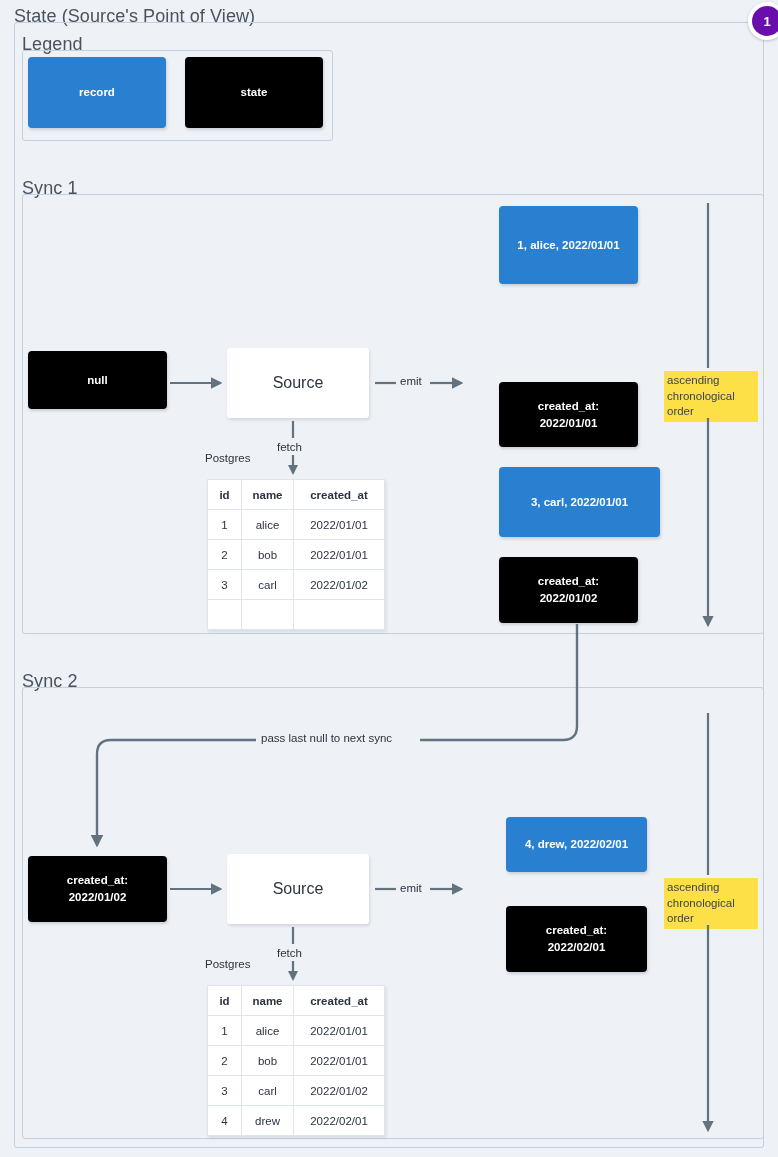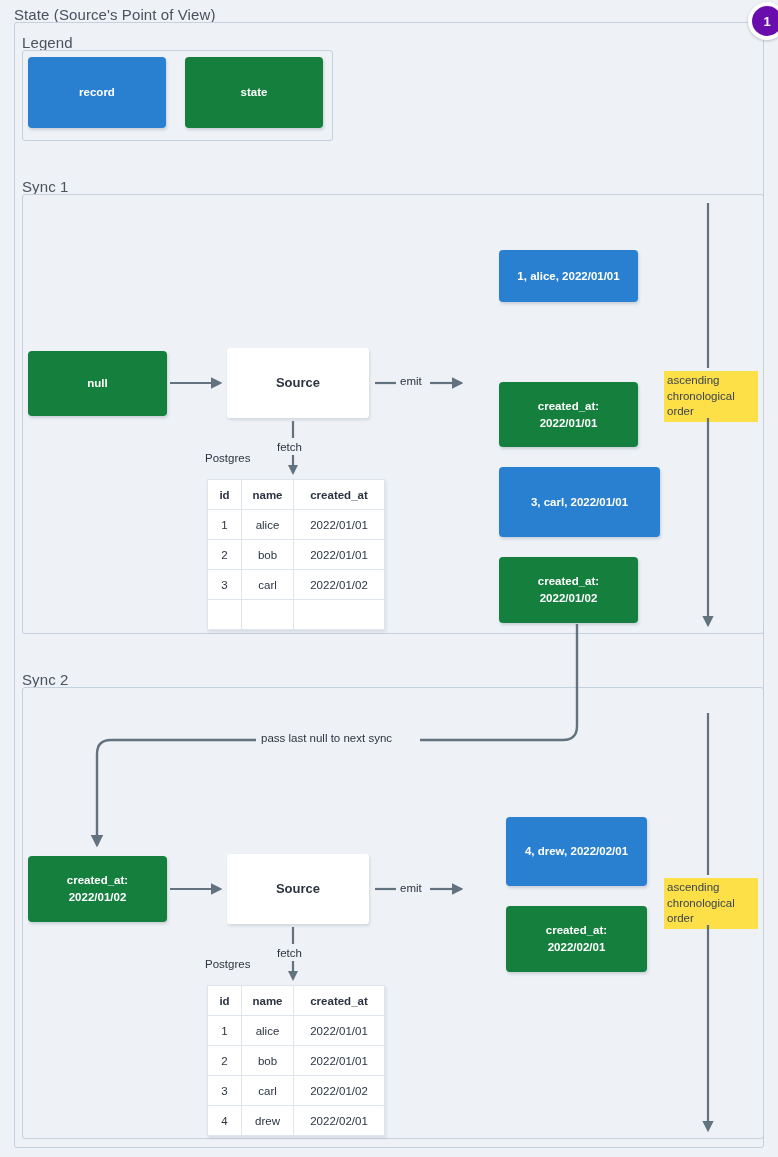--- a/index.html
+++ b/index.html
@@ -16,21 +16,21 @@
     position: relative;
     width: 778px;
     height: 1157px;
     background: #eef1f5;
     overflow: hidden;
   }
 
   
   .group-label {
     position: absolute;
-    font-size: 15px;
+    font-size: 18px;
     color: #49525e;
     letter-spacing: 0.1px;
     white-space: nowrap;
   }
   .frame {
     position: absolute;
     border: 1px solid #c4d0dd;
     border-radius: 3px;
     background: transparent;
     box-sizing: border-box;
@@ -46,26 +46,26 @@
     justify-content: center;
     text-align: center;
     font-size: 11.5px;
     font-weight: bold;
     line-height: 1.45;
     color: #ffffff;
     box-shadow: 1px 2px 3px rgba(70,90,120,0.22);
     white-space: pre-line;
   }
   .node.record { background: #2980d0; }
-  .node.state  { background: #15803d; }
+  .node.state  { background: #000000; }
   .node.plain  {
     background: #ffffff;
     color: #2b3440;
-    font-weight: bold;
-    font-size: 13px;
+    font-weight: normal;
+    font-size: 16px;
     border-radius: 3px;
     box-shadow: 1px 2px 3px rgba(70,90,120,0.16);
   }
 
   
   .pg-table {
     position: absolute;
     border-collapse: collapse;
     background: #ffffff;
     font-size: 11.5px;
@@ -147,21 +147,21 @@
 
   <div class="group-label" style="left:22px; top:34px;">Legend</div>
   <div class="frame" style="left:22px; top:50px; width:311px; height:91px;"></div>
 
   <div class="node record" style="left:28px; top:57px; width:138px; height:71px;">record</div>
   <div class="node state" style="left:185px; top:57px; width:138px; height:71px;">state</div>
 
   <div class="group-label" style="left:22px; top:178px;">Sync 1</div>
   <div class="frame" style="left:22px; top:194px; width:742px; height:440px;"></div>
 
-  <div class="node state" style="left:28px; top:351px; width:139px; height:65px;">null</div>
+  <div class="node state" style="left:28px; top:351px; width:139px; height:58px;">null</div>
 
   <div class="node plain" style="left:227px; top:348px; width:142px; height:70px;">Source</div>
 
   <div class="caption" style="left:277px; top:441px;">fetch</div>
 
   <div class="edge-label" style="left:397px; top:375px;">emit</div>
 
   <div class="caption" style="left:205px; top:452px;">Postgres</div>
 
   <table class="pg-table" style="left:207px; top:479px;">
@@ -189,21 +189,21 @@
         <td>2022/01/02</td>
       </tr>
       <tr>
         <td></td>
         <td></td>
         <td></td>
       </tr>
     </tbody>
   </table>
 
-  <div class="node record" style="left:499px; top:206px; width:139px; height:52px;margin-top:44px;">1, alice, 2022/01/01</div>
+  <div class="node record" style="left:499px; top:206px; width:139px; height:78px;">1, alice, 2022/01/01</div>
   <div class="node state" style="left:499px; top:382px; width:139px; height:65px;">created_at:
 2022/01/01</div>
   <div class="node record" style="left:499px; top:467px; width:161px; height:70px;">3, carl, 2022/01/01</div>
   <div class="node state" style="left:499px; top:557px; width:139px; height:66px;">created_at:
 2022/01/02</div>
 
   <div class="axis-label" style="left:664px; top:371px; width:88px;">ascending
 chronological
 order</div>
 
@@ -246,21 +246,21 @@
         <td>2022/01/02</td>
       </tr>
       <tr>
         <td>4</td>
         <td>drew</td>
         <td>2022/02/01</td>
       </tr>
     </tbody>
   </table>
 
-  <div class="node record" style="left:506px; top:817px; width:141px; height:69px;">4, drew, 2022/02/01</div>
+  <div class="node record" style="left:506px; top:817px; width:141px; height:55px;">4, drew, 2022/02/01</div>
   <div class="node state" style="left:506px; top:906px; width:141px; height:66px;">created_at:
 2022/02/01</div>
 
   <div class="axis-label" style="left:664px; top:878px; width:88px;">ascending
 chronological
 order</div>
 
   <div class="edge-label" style="left:258px; top:732px;">pass last null to next sync</div>
 
   <svg class="wires">

